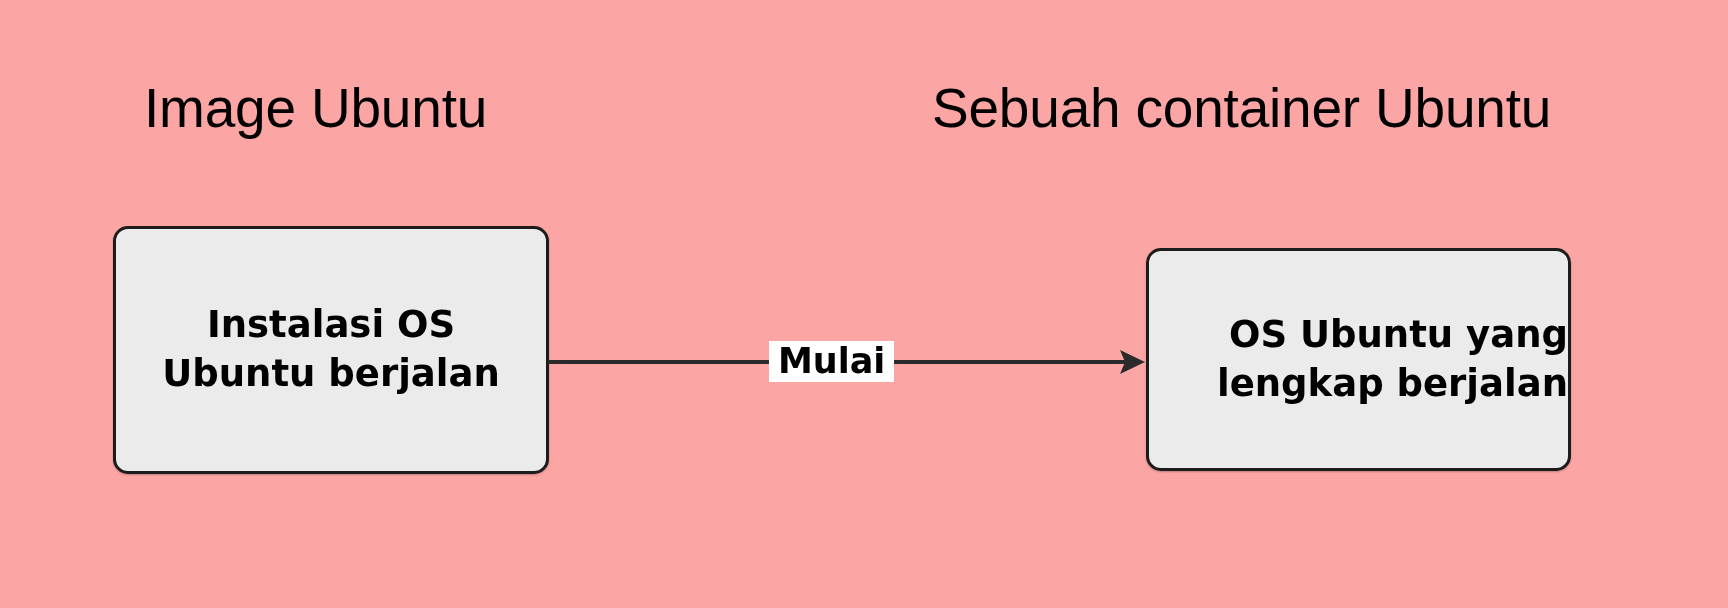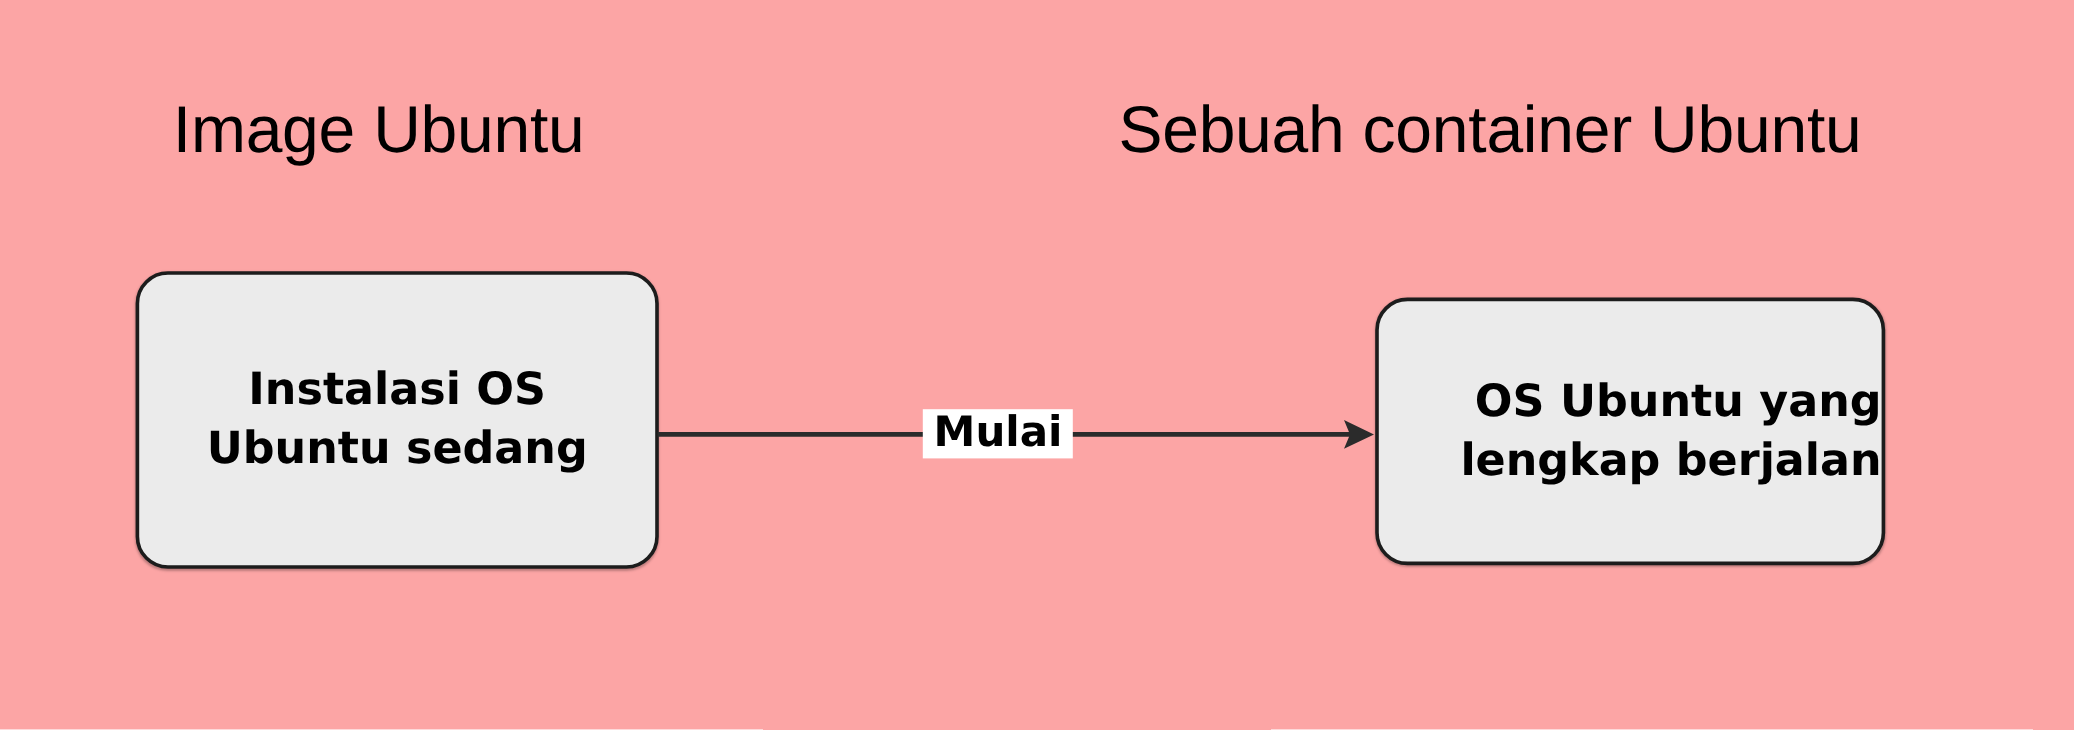--- a/index.html
+++ b/index.html
@@ -41,21 +41,21 @@
     left: 932px;
     top: 81px;
   }
 
   
   .node-box {
     position: absolute;
     box-sizing: border-box;
     background: #ebebeb;
     border: 3px solid #1c1c1c;
-    border-radius: 27px;
+    border-radius: 15px;
     display: flex;
     flex-direction: column;
     align-items: center;
     justify-content: center;
     box-shadow: 0 1px 2px rgba(0,0,0,0.25);
   }
   .node-line {
     font-family: "DejaVu Sans", sans-serif;
     font-weight: bold;
     font-size: 37px;
@@ -105,21 +105,21 @@
 <body>
 
 <div id="canvas">
 
   <div class="caption" id="caption-image">Image Ubuntu</div>
 
   <div class="caption" id="caption-container">Sebuah container Ubuntu</div>
 
   <div class="node-box" id="box-image">
     <div class="node-line">Instalasi OS</div>
-    <div class="node-line">Ubuntu sedang</div>
+    <div class="node-line">Ubuntu berjalan</div>
   </div>
 
   <svg id="connector" viewBox="0 0 620 70">
     <line x1="8" y1="32" x2="600" y2="32" stroke="#2b2b2b" stroke-width="4"></line>
     <polygon points="605,32 580,20 585,32 580,44" fill="#2b2b2b"></polygon>
   </svg>
 
   <div id="edge-label">Mulai</div>
 
   <div class="node-box" id="box-container">

